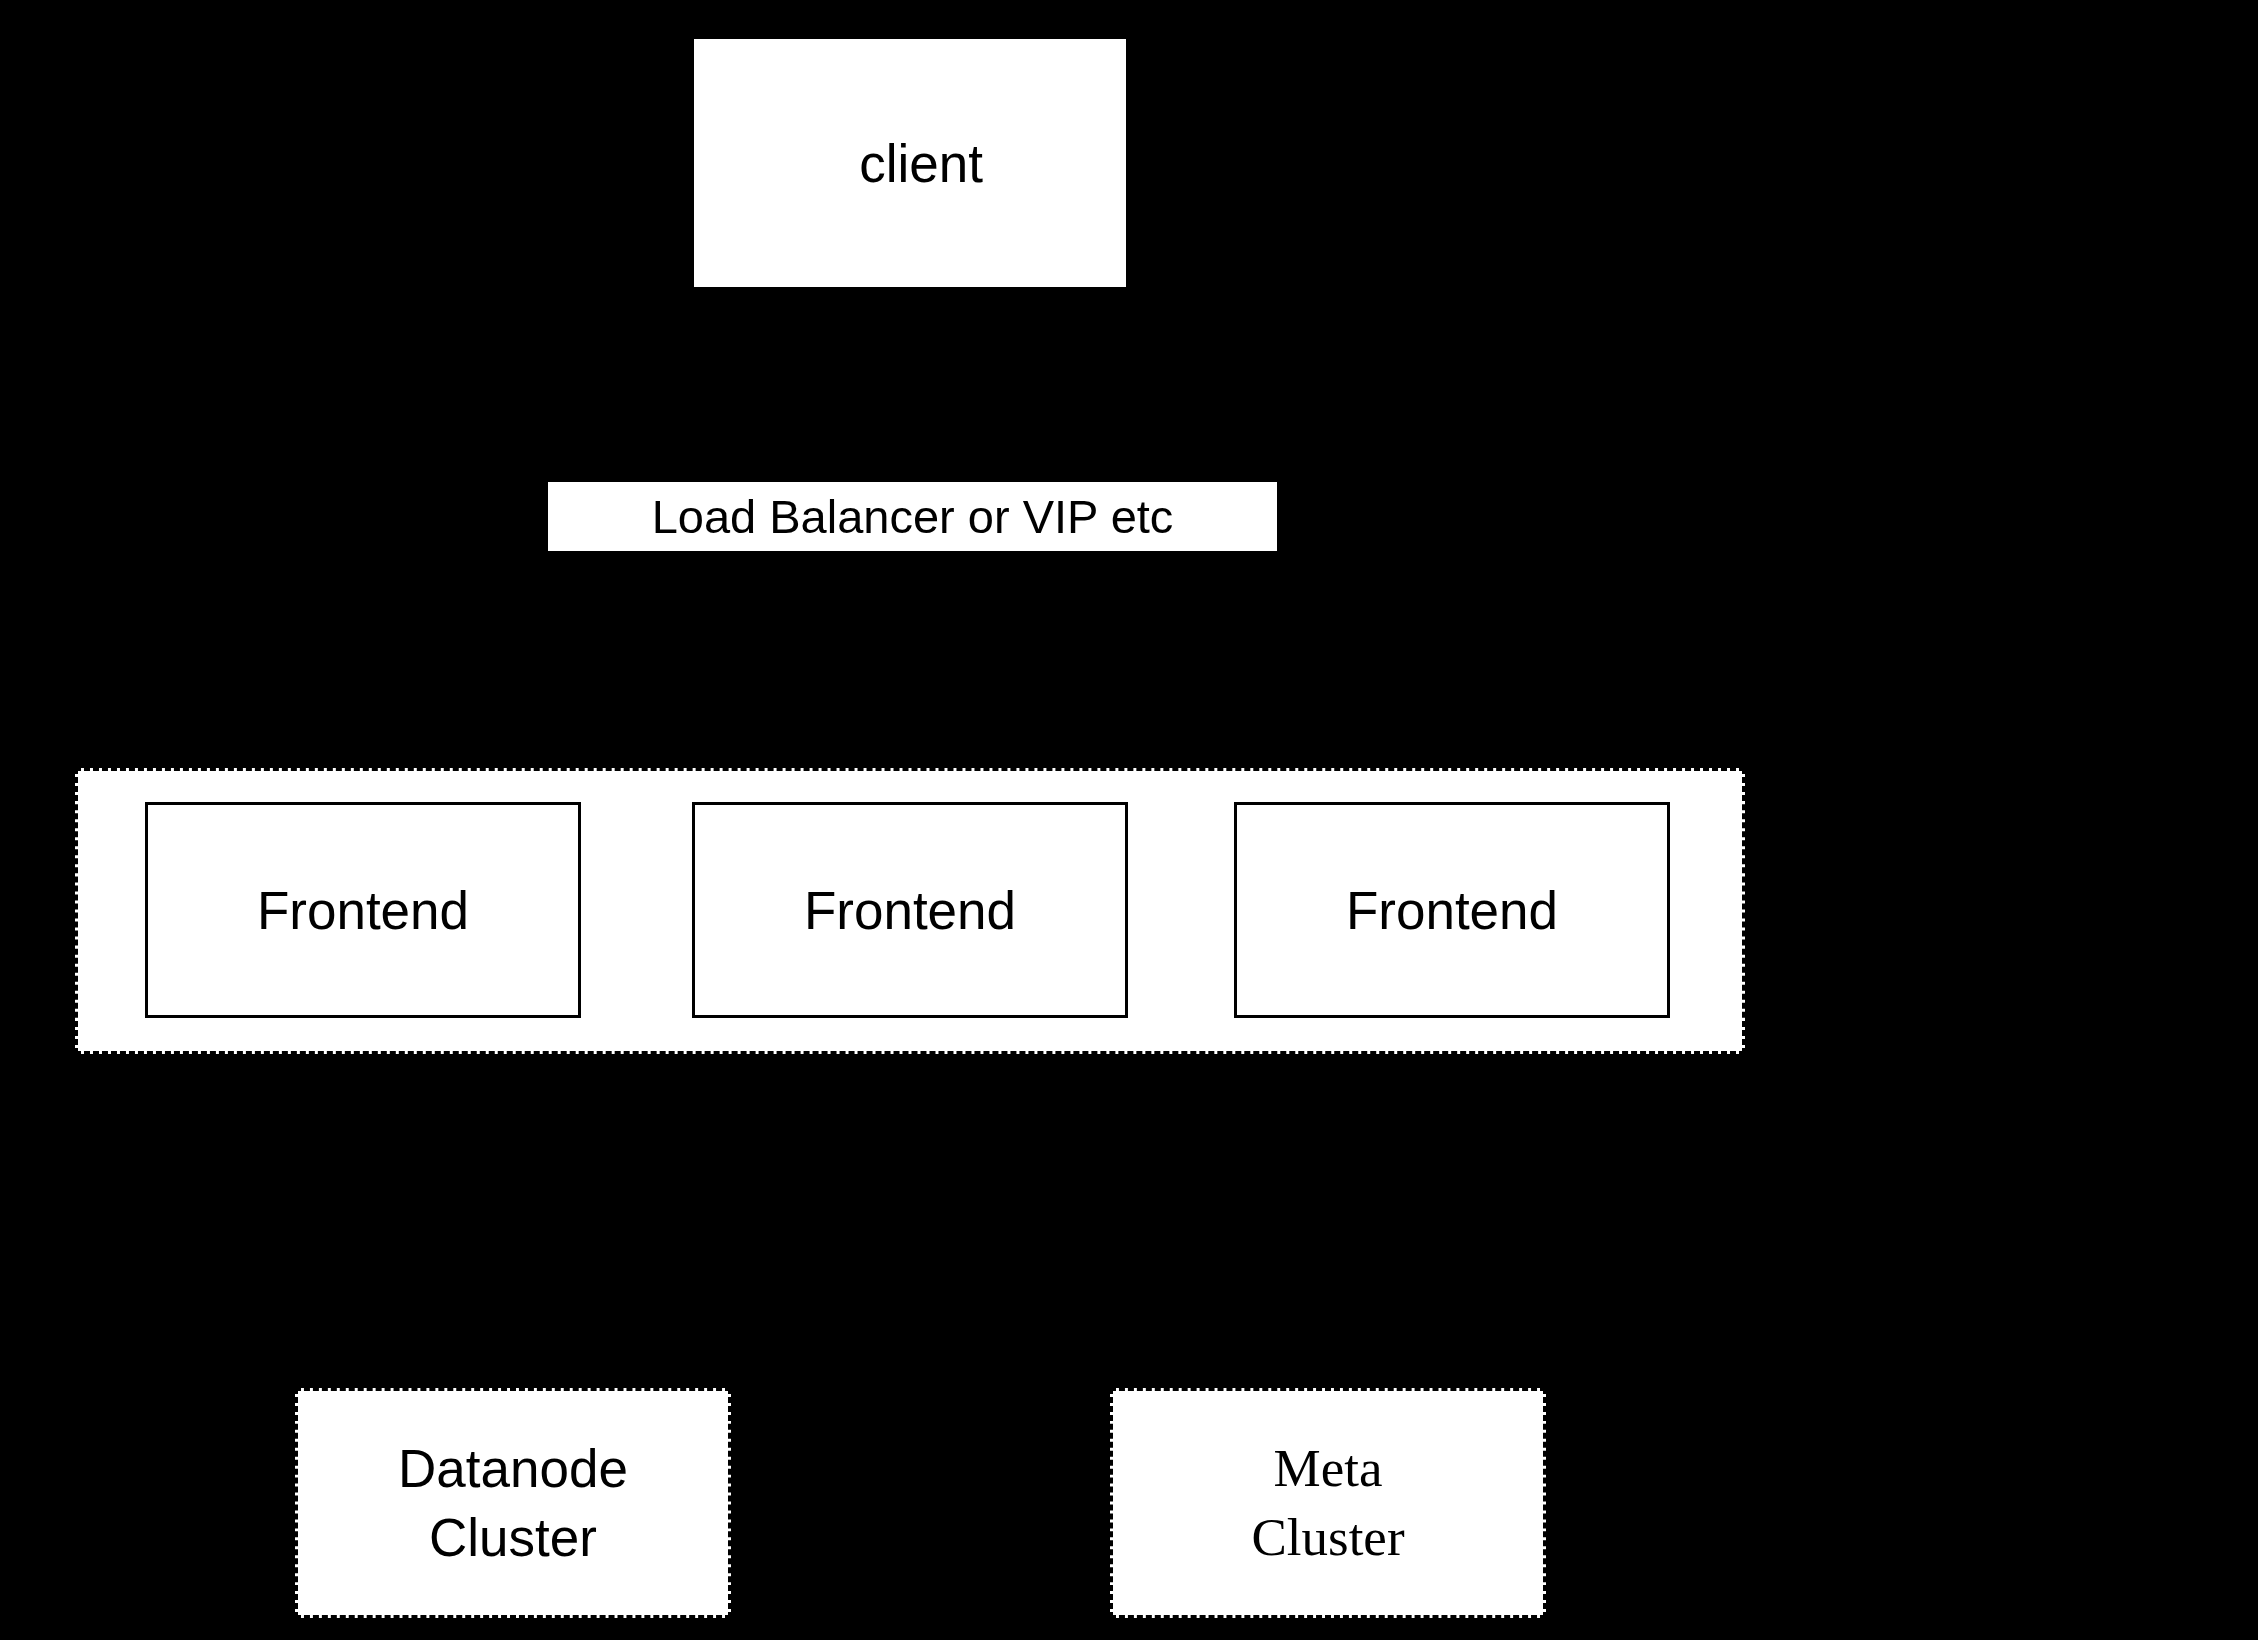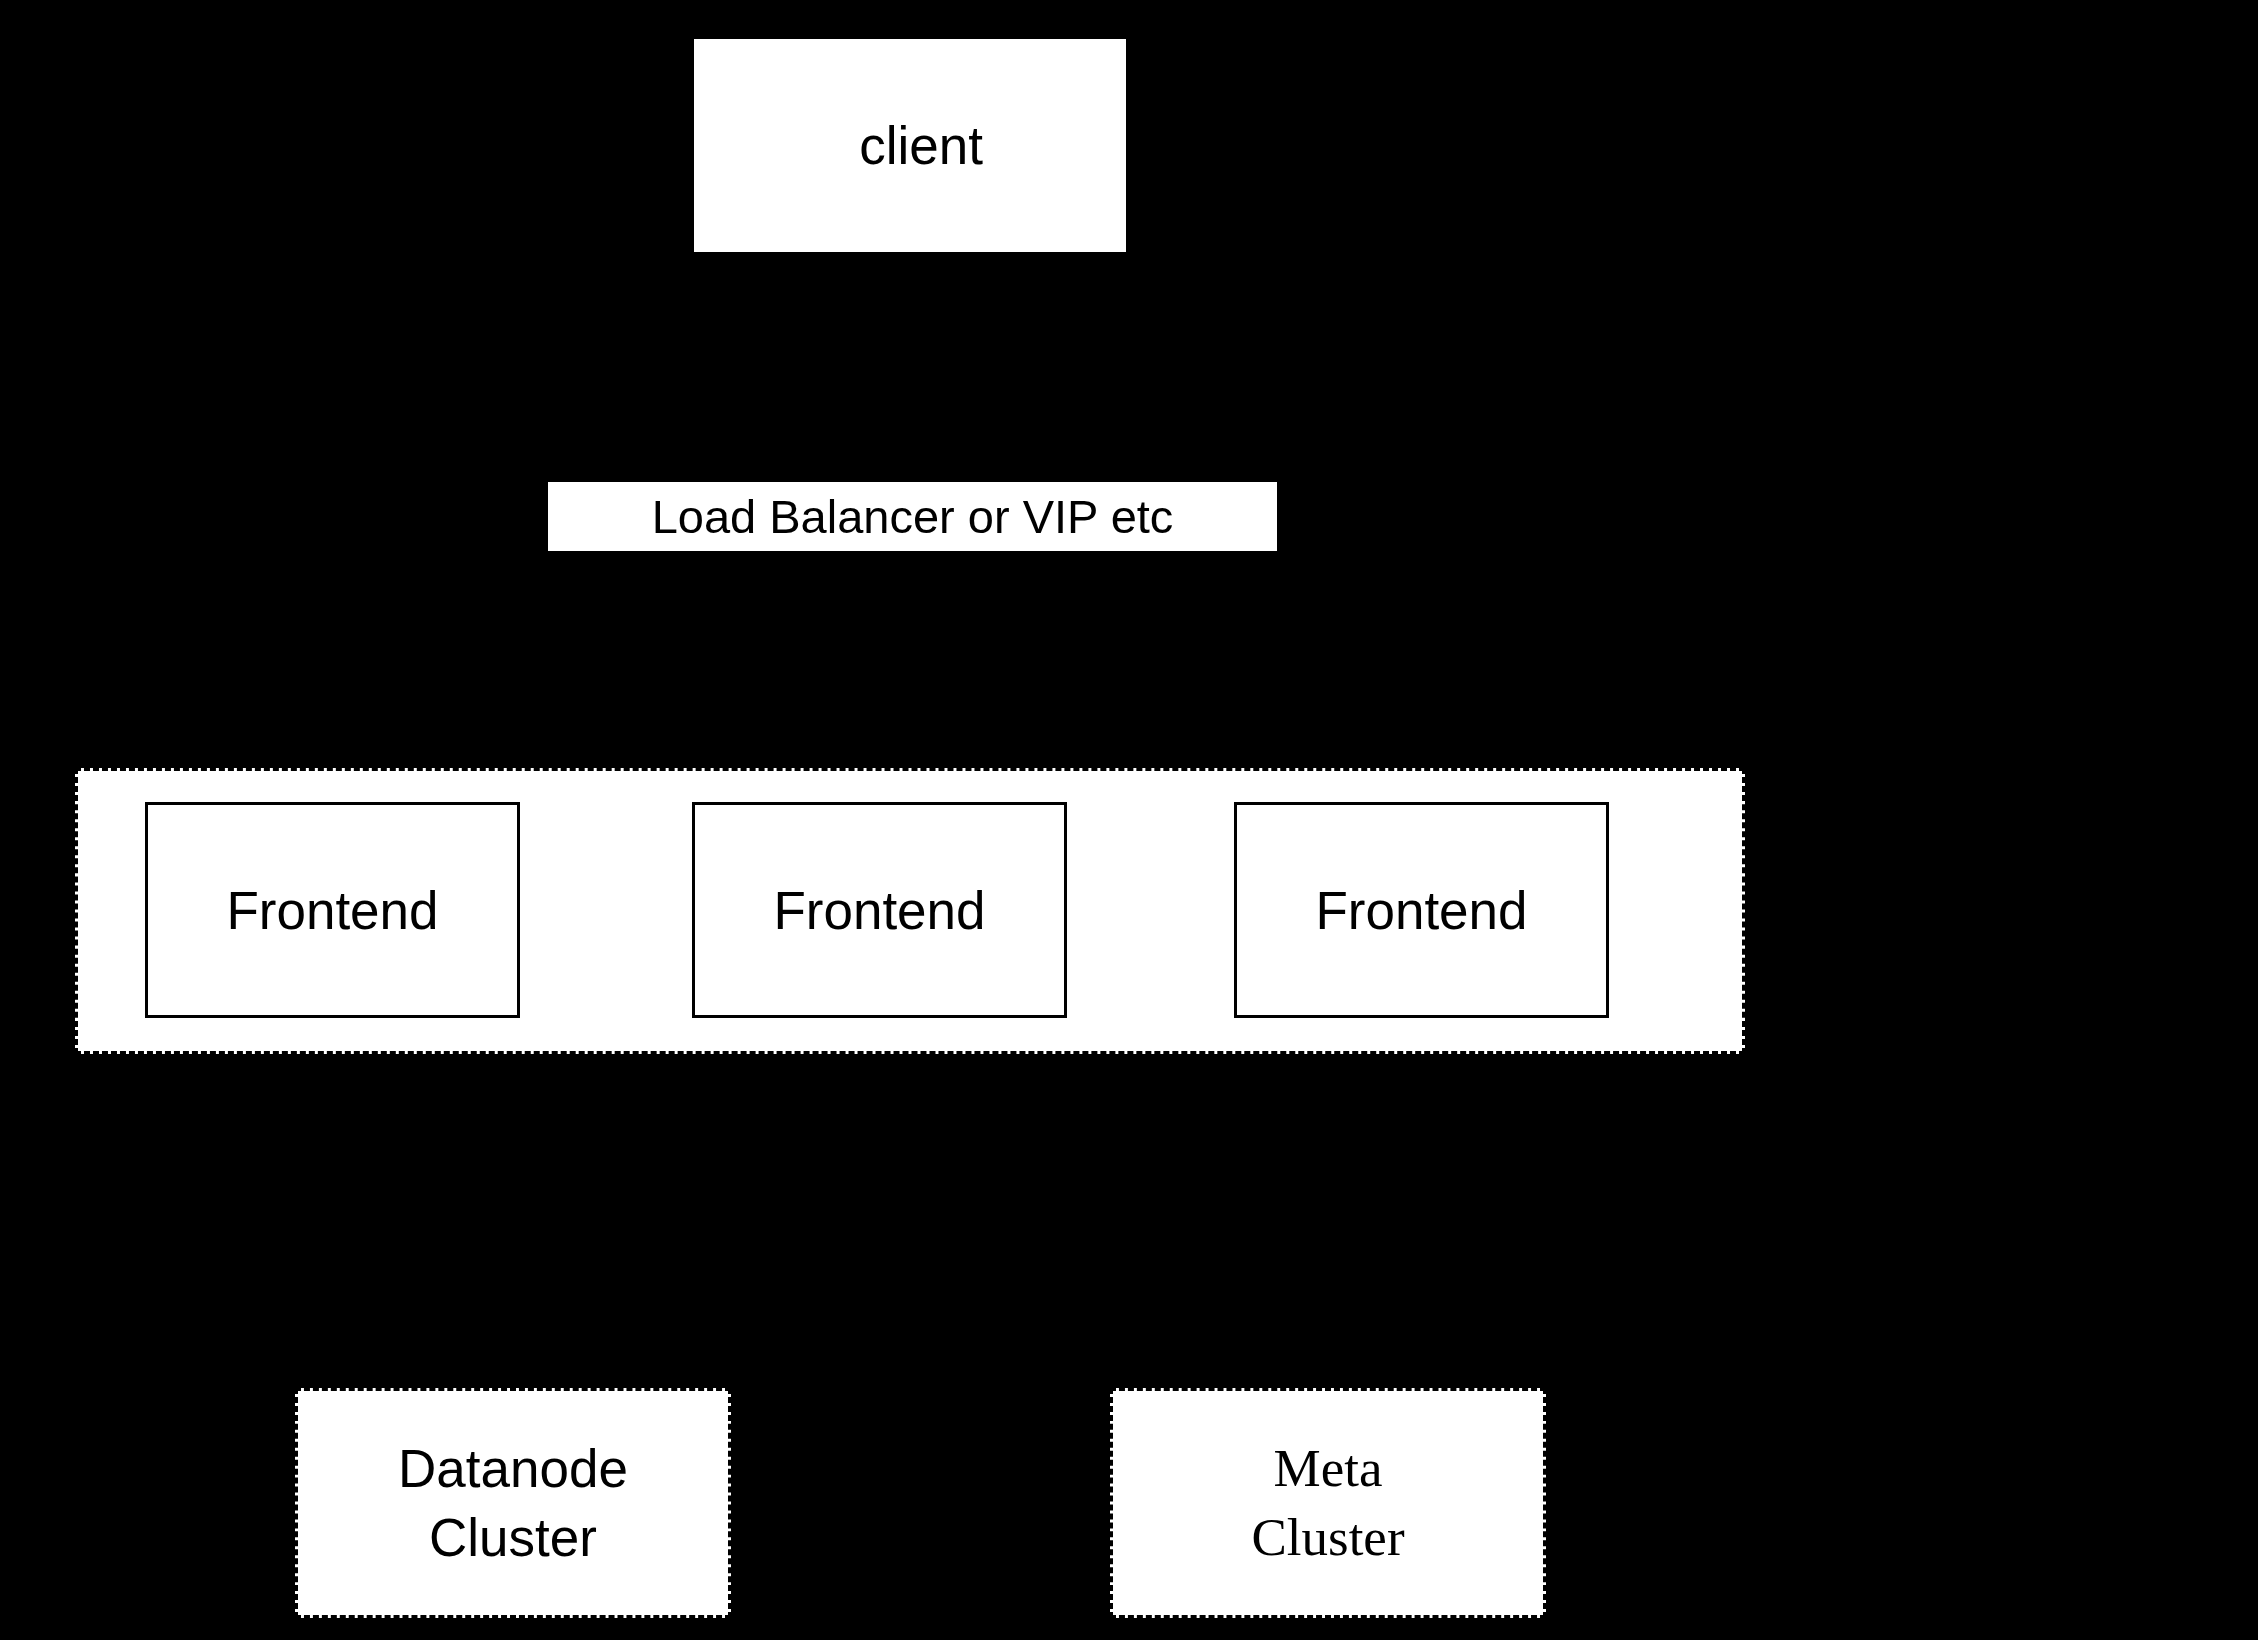--- a/index.html
+++ b/index.html
@@ -21,40 +21,40 @@
     background: #ffffff;
     display: flex;
     align-items: center;
     justify-content: center;
     text-align: center;
     box-sizing: border-box;
     color: #000000;
   }
   .node-client {
     left: 694px; top: 39px;
-    width: 432px; height: 213px;
+    width: 432px; height: 248px;
     font-size: 53px;
     padding-left: 22px;
   }
   .node-lb {
     left: 548px; top: 482px;
     width: 729px; height: 69px;
     font-size: 47px;
   }
   .group-frontends {
     position: absolute;
     left: 75px; top: 768px;
     width: 1670px; height: 286px;
     background: #ffffff;
     border: 3.6px dashed #000000;
     box-sizing: border-box;
   }
   .node-frontend {
     top: 31px;
-    width: 375px; height: 216px;
+    width: 436px; height: 216px;
     border: 3.6px solid #000000;
     font-size: 53px;
   }
   .fe-1 { left: 67px; }
   .fe-2 { left: 614px; }
   .fe-3 { left: 1156px; }
   .node-cluster {
     top: 1388px;
     width: 436px; height: 230px;
     border: 3.6px dashed #000000;

